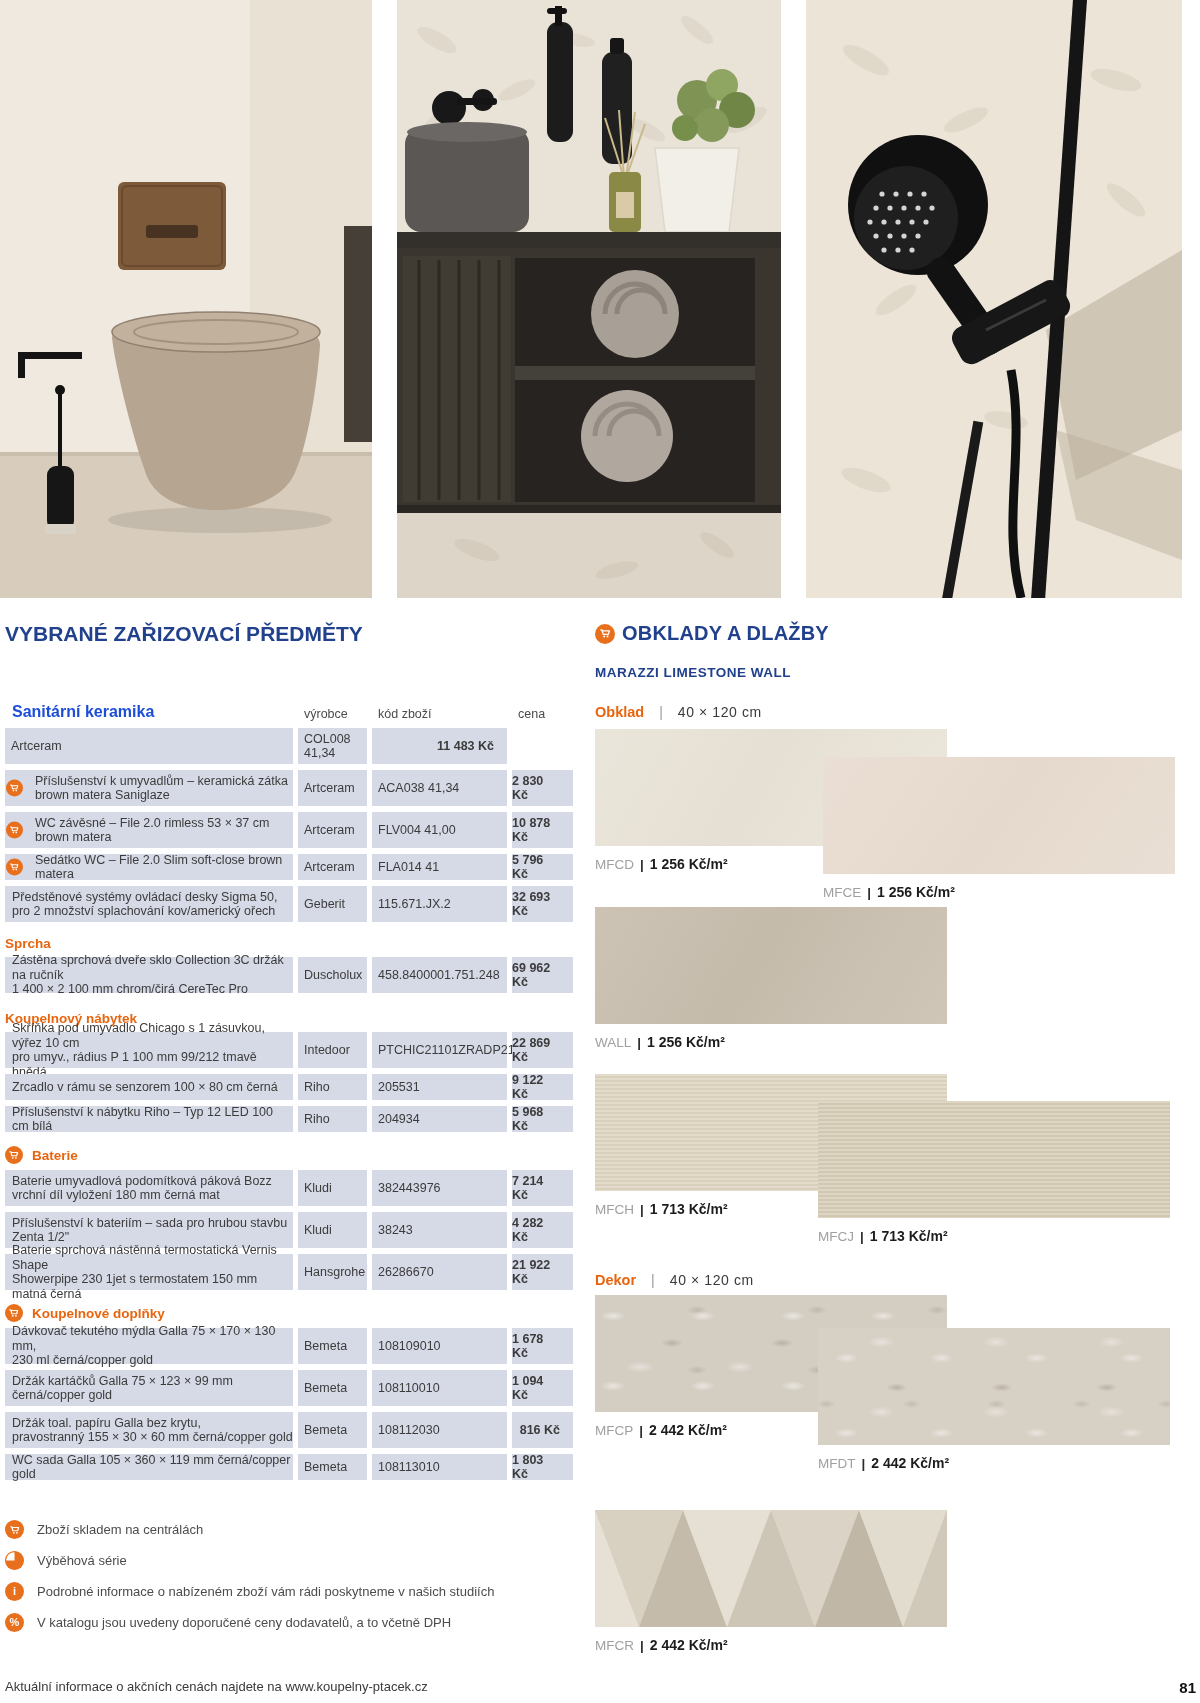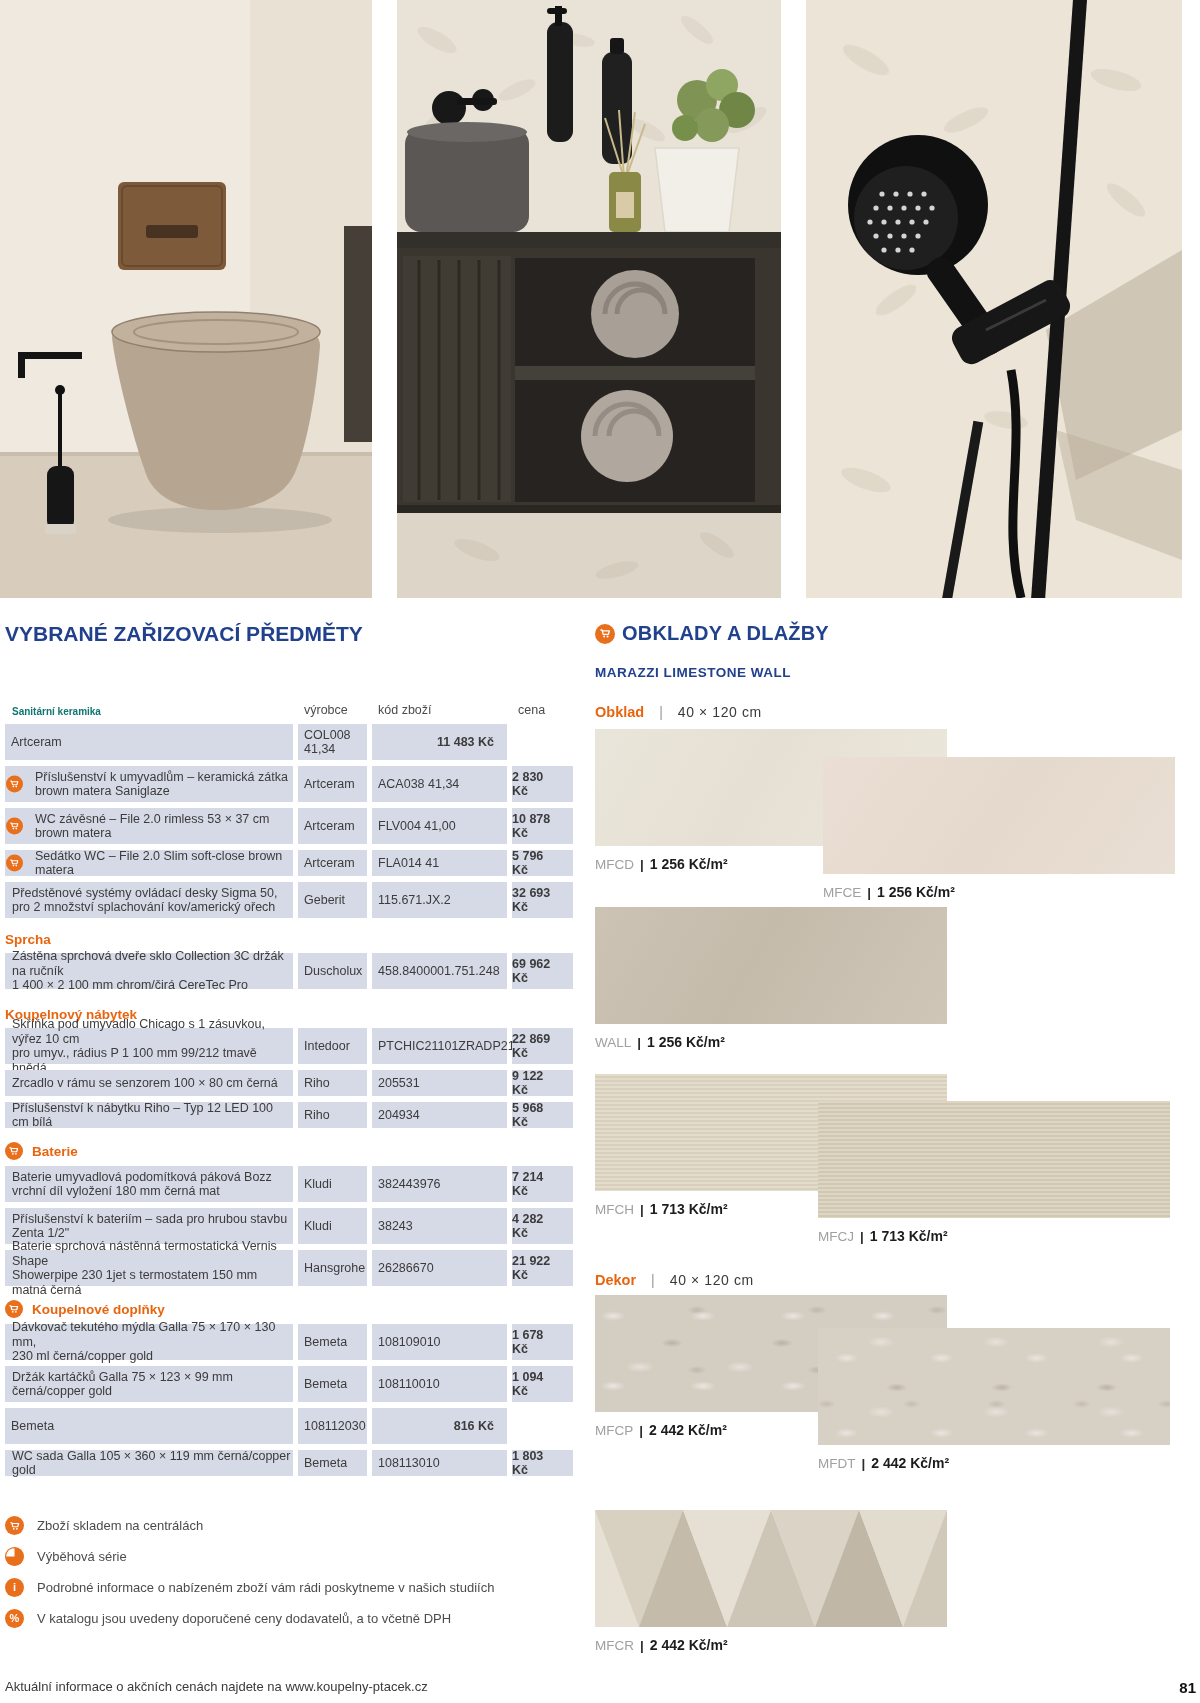--- a/index.html
+++ b/index.html
@@ -11,21 +11,21 @@
   .photo svg{display:block}
   
   .content{display:flex;padding-left:5px;margin-top:24px;}
   .col-left{width:568px;margin-right:22px;flex:none;}
   .col-right{width:587px;flex:none;position:relative;}
   
   .left-title{margin:0;font-size:21px;line-height:24px;font-weight:bold;color:#21418d;}
   .thead{display:grid;grid-template-columns:288px 69px 135px 61px;column-gap:5px;
          margin-top:57px;padding-bottom:7px;align-items:end;}
   .th{font-size:12.5px;color:#4b4b4b;padding-left:6px;}
-  .th.first{color:#0f766e;font-weight:bold;font-size:10px;padding-left:7px;}
+  .th.first{color:#1d4ed8;font-weight:bold;font-size:16px;padding-left:7px;}
   .trow{display:grid;grid-template-columns:288px 69px 135px 61px;column-gap:5px;margin-bottom:6px;}
   .trow .c{background:#d6dae6;display:flex;align-items:center;font-size:12.5px;
            color:#3c3c3c;line-height:14.5px;}
   .h2 .c{height:36px}.h1 .c{height:26px}
   .cname{position:relative;padding-left:7px;}
   .cname.hasicon{padding-left:30px;}
   .nm{white-space:pre-line;}
   .cmid{padding-left:6px;}
   .cprice{justify-content:flex-end;padding-right:13px;font-weight:bold;color:#141414;}
   .cart-badge{position:absolute;left:1px;top:50%;transform:translateY(-50%);}
@@ -401,20 +401,24 @@
       <div class="trow h2">
         <div class="c cname">
             <span class="nm">Držák kartáčků Galla 75 × 123 × 99 mm
 černá/copper gold</span>
           </div>
         <div class="c cmid">Bemeta</div>
         <div class="c cmid">108110010</div>
         <div class="c cprice">1 094 Kč</div>
       </div>
       <div class="trow h2">
+        <div class="c cname">
+            <span class="nm">Držák toal. papíru Galla bez krytu,
+pravostranný 155 × 30 × 60 mm černá/copper gold</span>
+          </div>
         <div class="c cmid">Bemeta</div>
         <div class="c cmid">108112030</div>
         <div class="c cprice">816 Kč</div>
       </div>
       <div class="trow h1">
         <div class="c cname">
             <span class="nm">WC sada Galla 105 × 360 × 119 mm černá/copper gold</span>
           </div>
         <div class="c cmid">Bemeta</div>
         <div class="c cmid">108113010</div>

